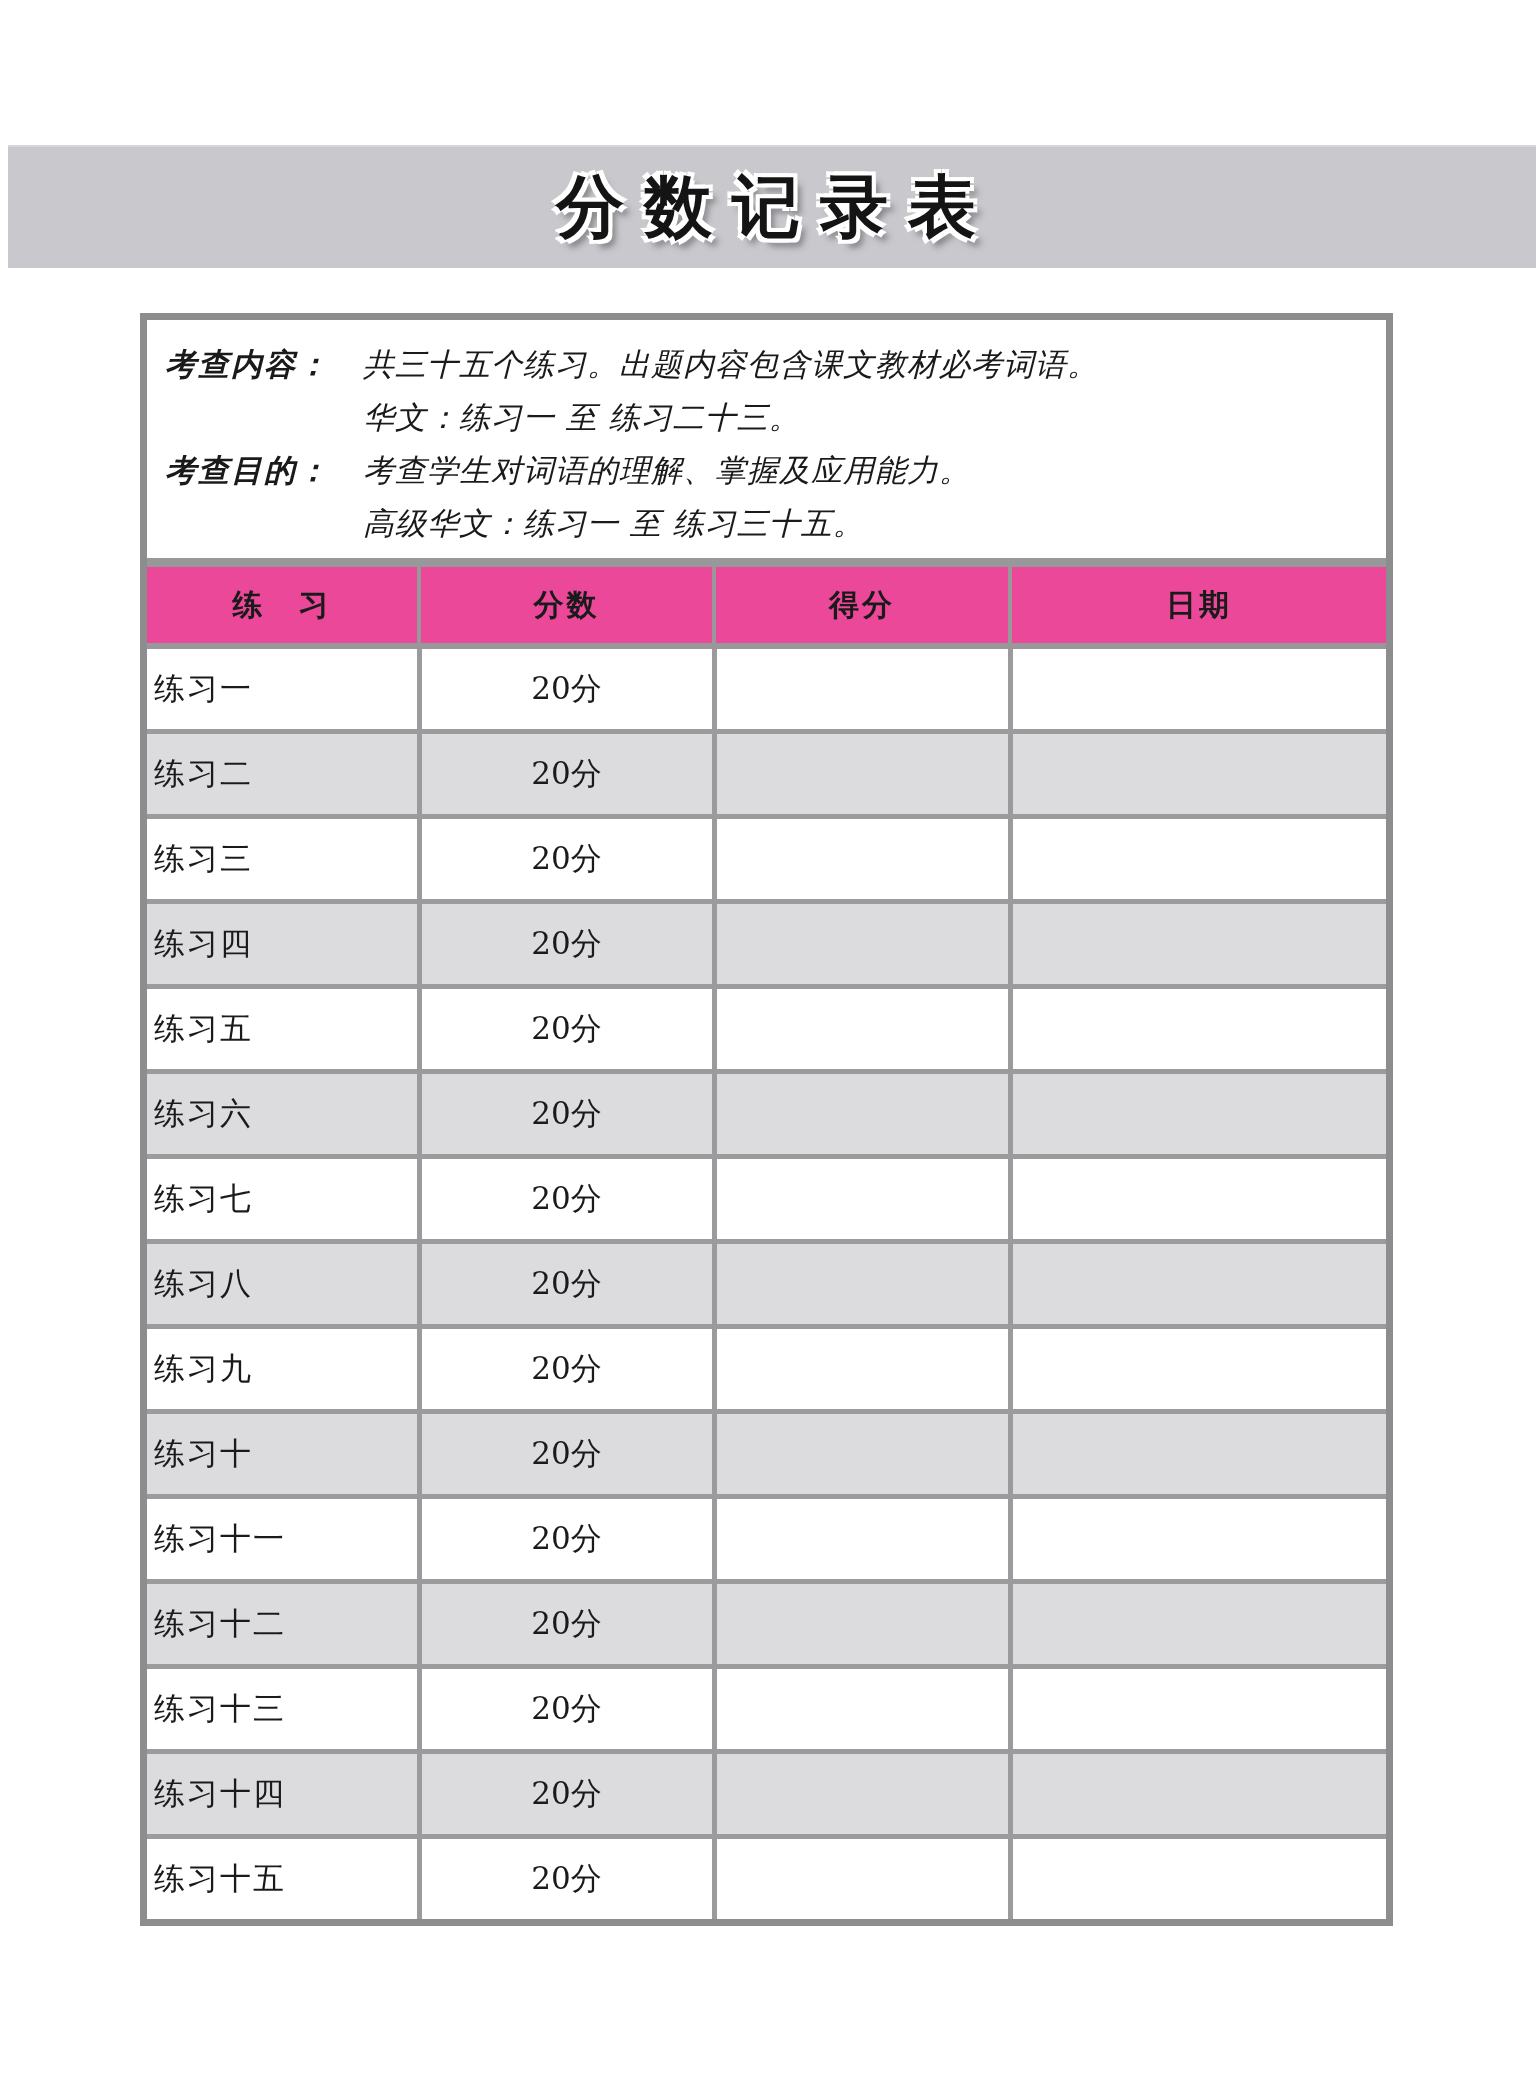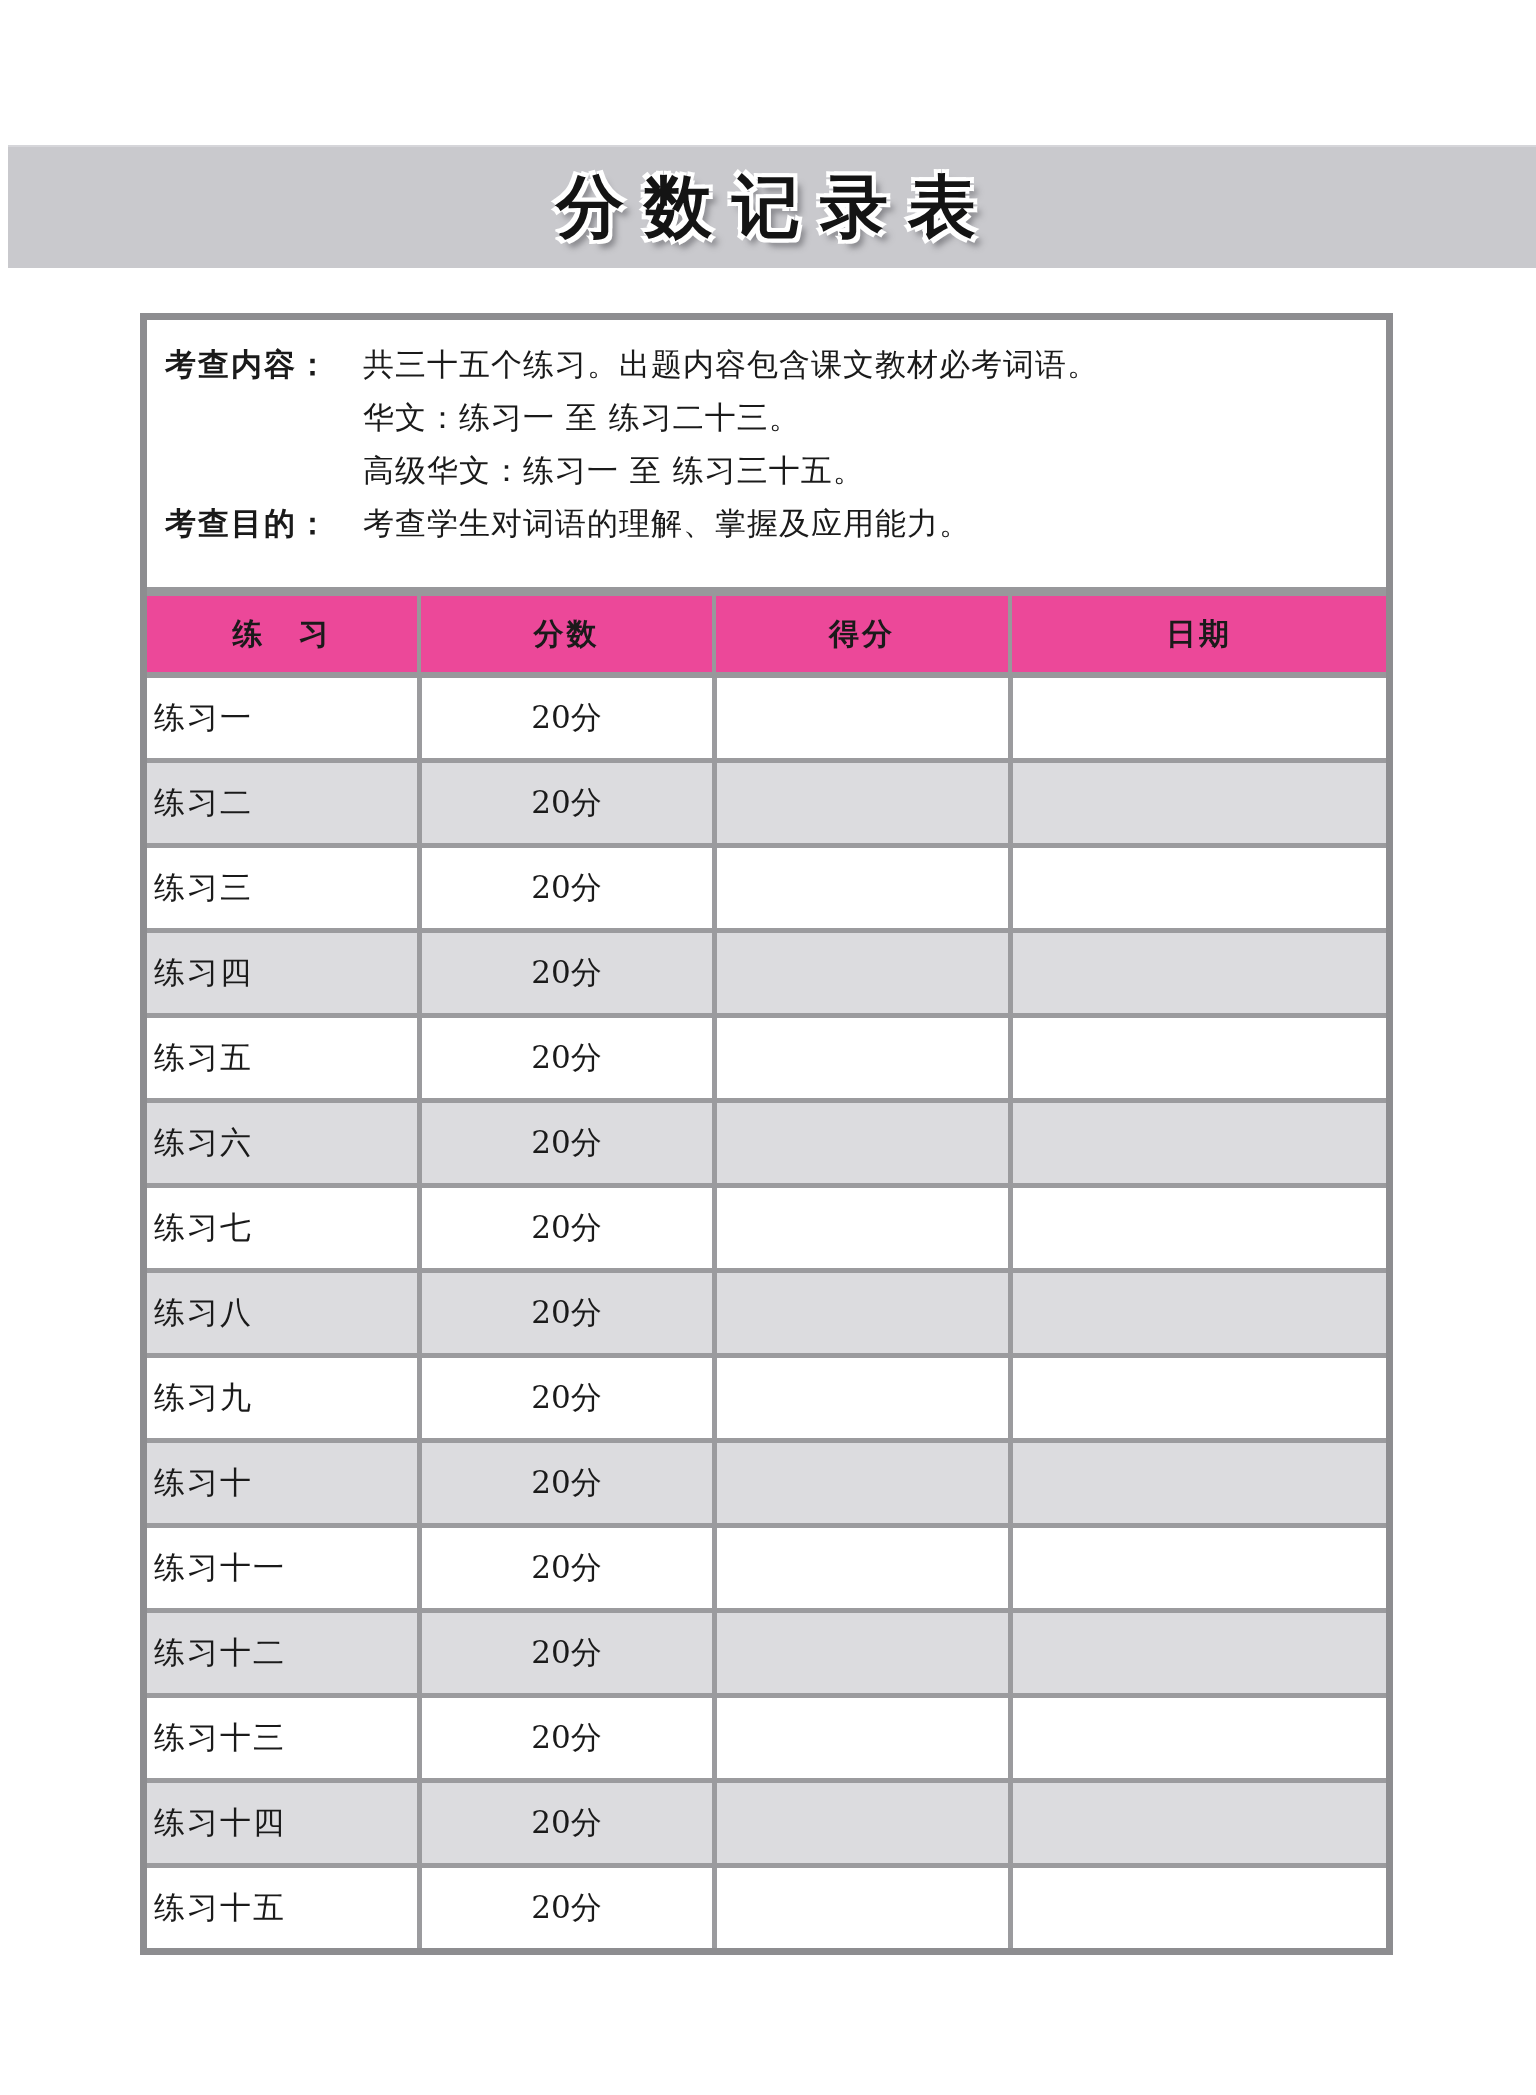--- a/index.html
+++ b/index.html
@@ -46,24 +46,25 @@
     top: 313px;
     width: 1253px;
     box-sizing: border-box;
     border: 7px solid #8d8d90;
     background: #ffffff;
   }
 
   
   .info {
     box-sizing: border-box;
-    height: 267px;
+    height: 238px;
     padding: 24px 20px 0 18px;
     font-size: 31px;
     line-height: 1.32;
+    font-style: italic;
   }
   .info-line { display: flex; margin-bottom: 12px; }
   .info-label {
     flex: none;
     width: 198px;
     font-weight: bold;
     font-family: "DejaVu Sans", sans-serif;
     letter-spacing: 2px;
   }
   .info-text {
@@ -127,26 +128,26 @@
   <div class="content-box">
 
     <div class="info">
       <div class="info-line">
         <span class="info-label">考查内容：</span>
         <span class="info-text">共三十五个练习。出题内容包含课文教材必考词语。</span>
       </div>
       <div class="info-line indented">
         <span class="info-text">华文：练习一 至 练习二十三。</span>
       </div>
-      <div class="info-line indented">
-        <span class="info-text">高级华文：练习一 至 练习三十五。</span>
-      </div>
       <div class="info-line">
         <span class="info-label">考查目的：</span>
         <span class="info-text">考查学生对词语的理解、掌握及应用能力。</span>
+      </div>
+      <div class="info-line indented">
+        <span class="info-text">高级华文：练习一 至 练习三十五。</span>
       </div>
     </div>
 
     <table class="score-table">
       <colgroup>
         <col style="width:272px">
         <col style="width:295px">
         <col style="width:296px">
         <col>
       </colgroup>

